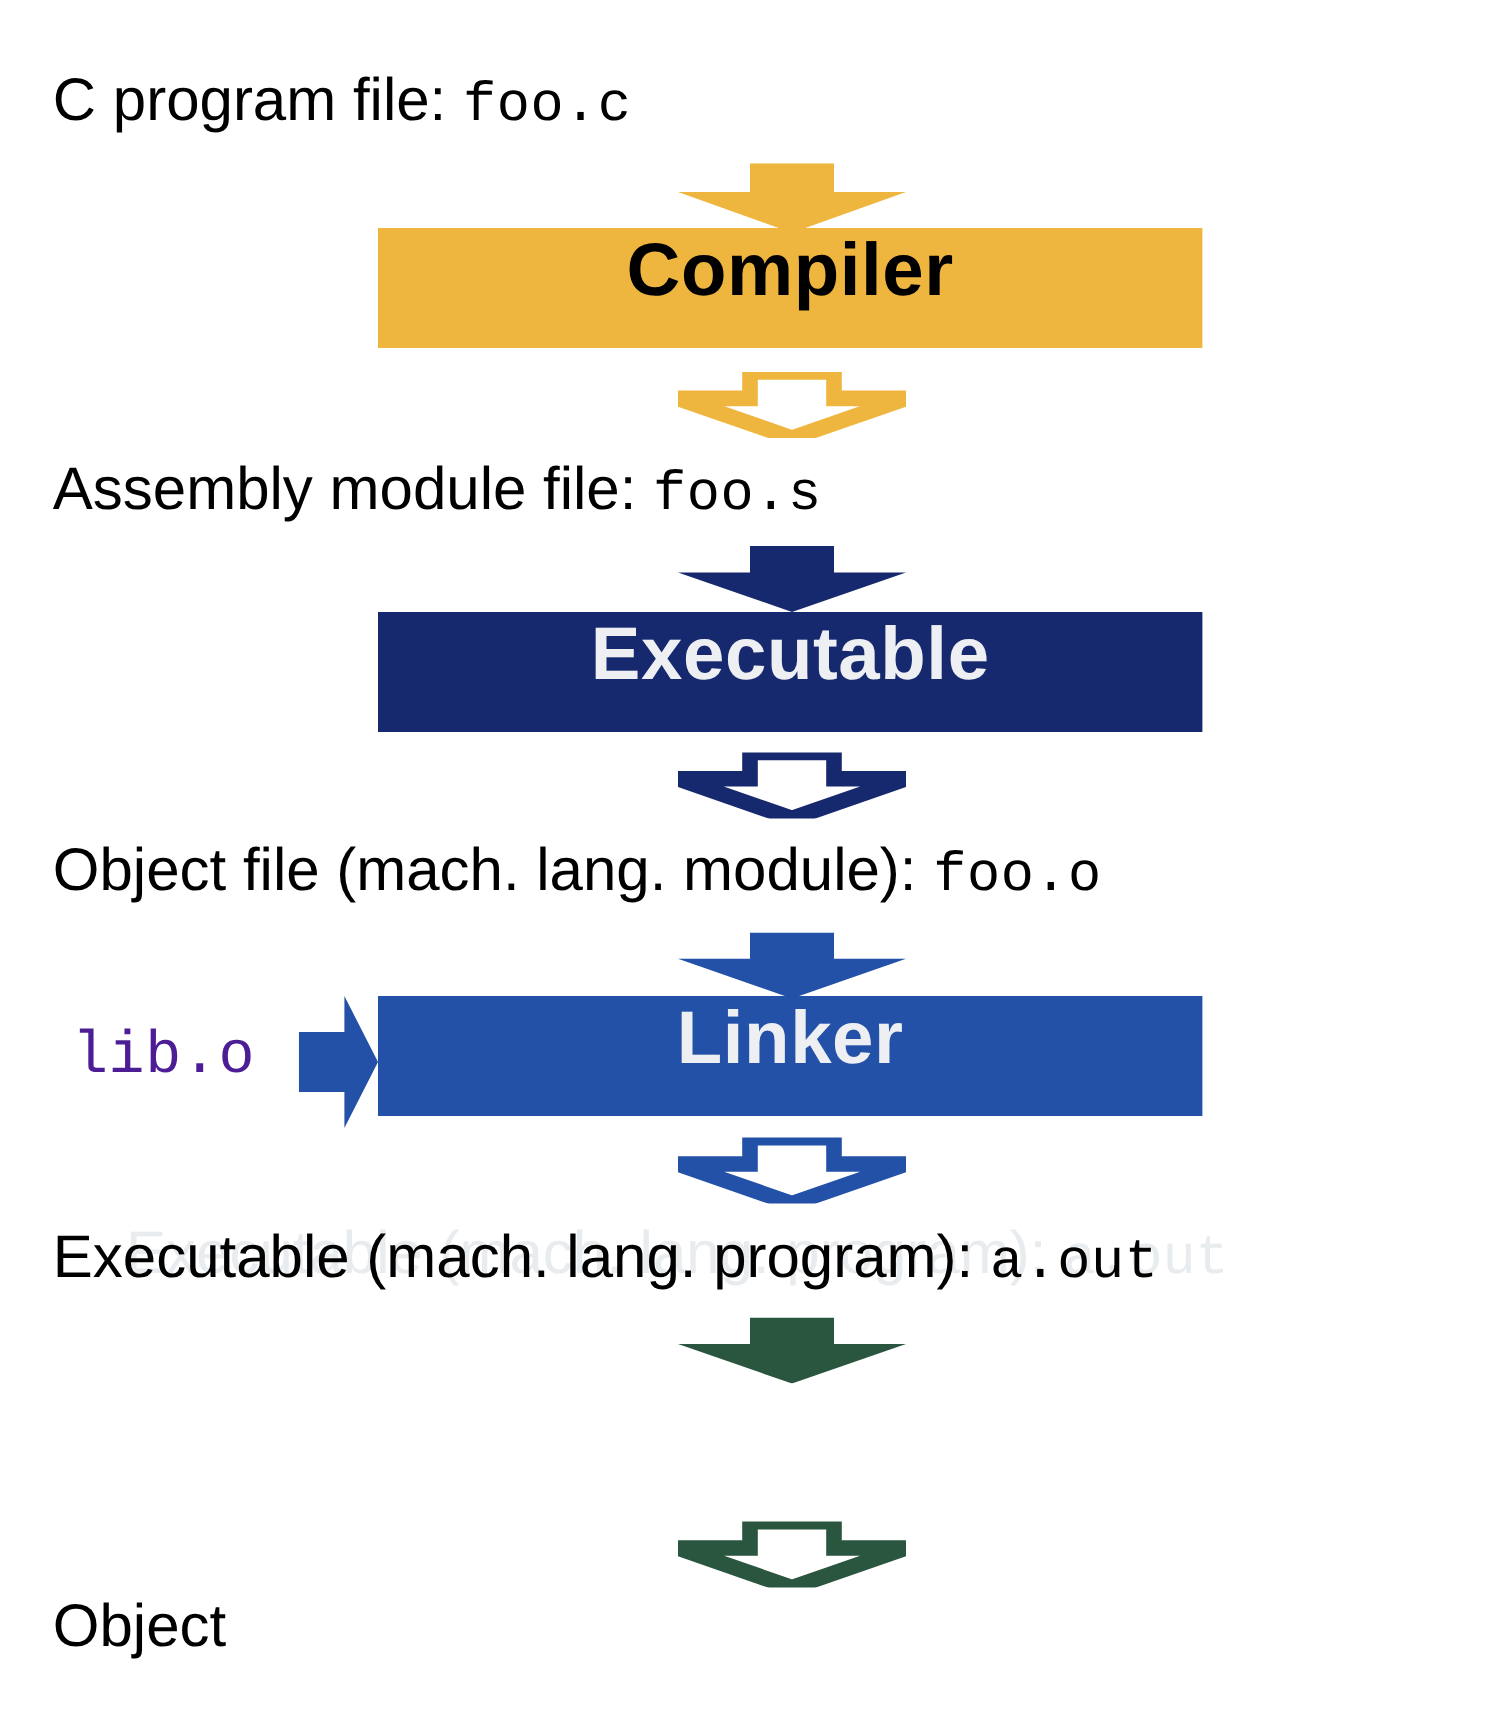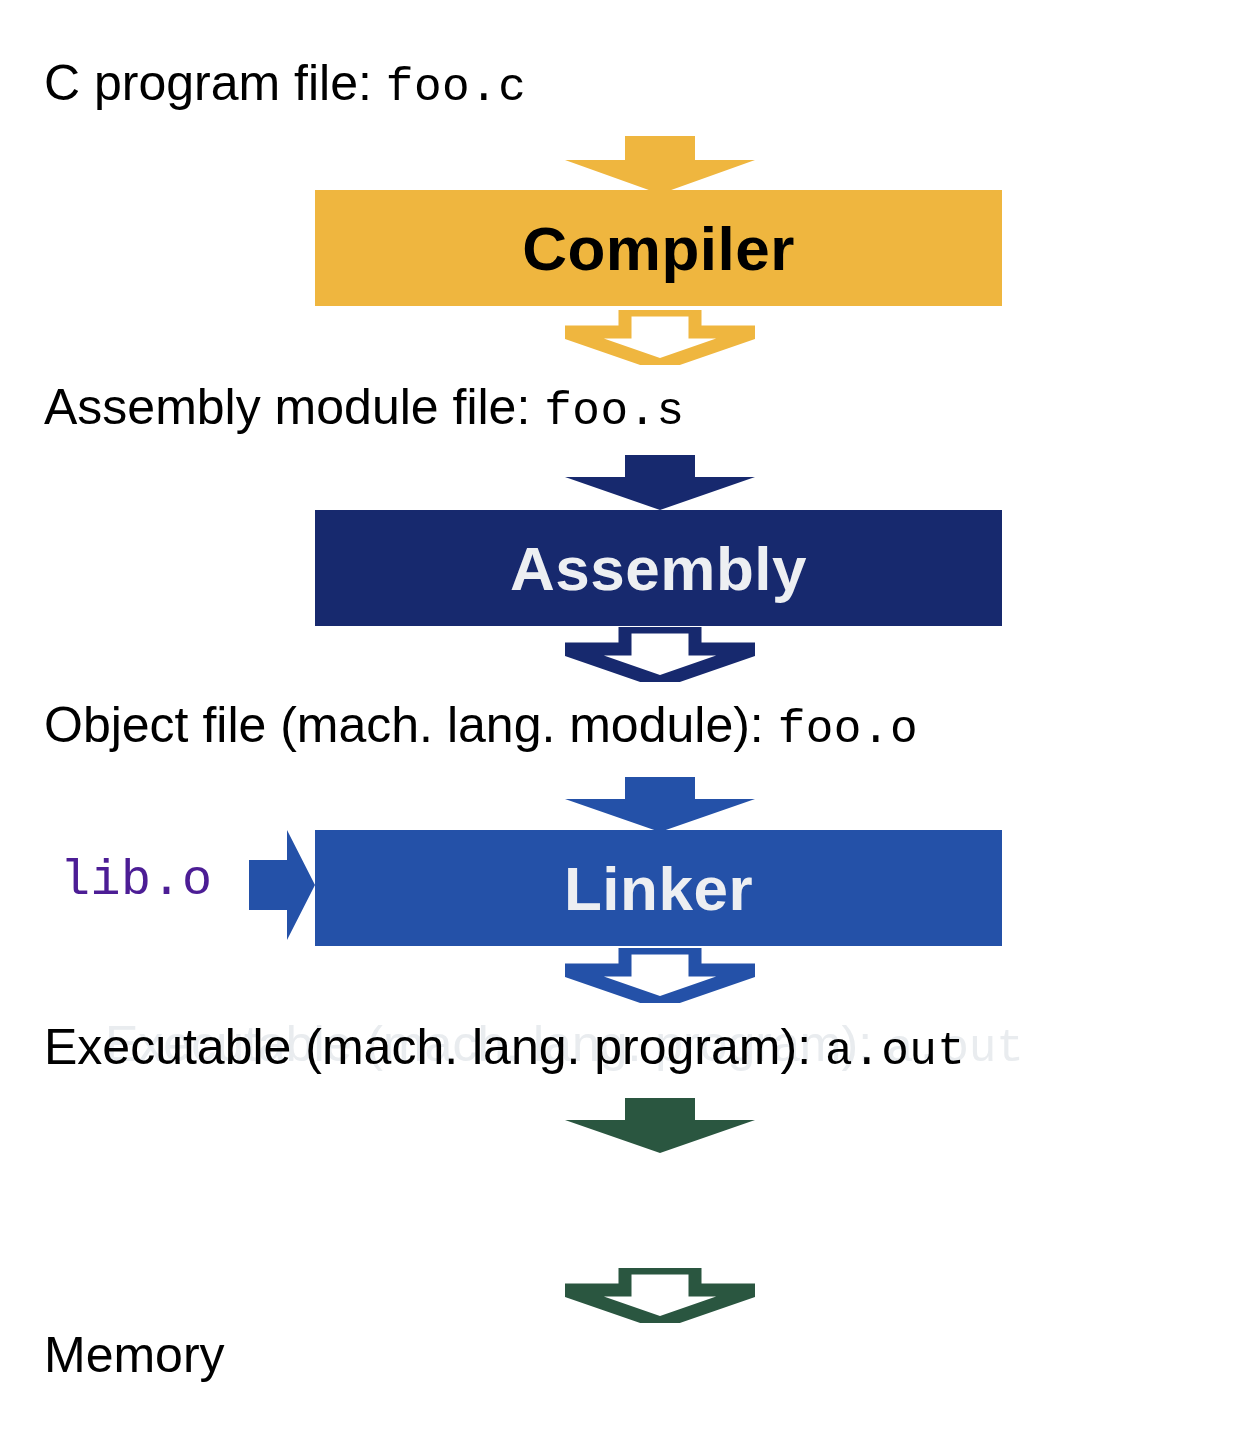--- a/index.html
+++ b/index.html
@@ -52,23 +52,22 @@
   .ghost .mono {
     font-family: "Liberation Mono", monospace;
     font-size: 46px;
   }
 
   
   .stage-box {
     position: absolute;
     left: 315px;
     width: 687px;
-    height: 116px;
+    height: 100px;
     display: flex;
-    align-items: center;
     justify-content: center;
     font-weight: bold;
     font-size: 62px;
     letter-spacing: 0.5px;
     z-index: 3;
     font-family: "Liberation Sans", sans-serif;
   }
 
   
   .arrow {
@@ -115,21 +114,21 @@
     <span>Assembly module file: </span><span class="mono">foo.s</span>
   </div>
 
   <div class="arrow" style="left:565px; top:455px;">
     <svg width="190" height="55" viewBox="0 0 190 55">
       <path d="M60,0 L130,0 L130,22 L190,22 L95,55 L0,22 L60,22 Z" fill="#17296E"></path>
     </svg>
   </div>
 
   <div class="stage-box" style="top:510px; background:#17296E; color:#EDEFF2;">
-    <span>Assembly</span>
+    <span>Executable</span>
   </div>
 
   <div class="arrow" style="left:565px; top:627px;">
     <svg width="190" height="55" viewBox="0 0 190 55">
       <path d="M60,0 L130,0 L130,22 L190,22 L95,55 L0,22 L60,22 Z" fill="none" stroke="#17296E" stroke-width="13" stroke-linejoin="miter"></path>
     </svg>
   </div>
 
   <div class="text-row" style="top:700px;">
     <span>Object file (mach. lang. module): </span><span class="mono">foo.o</span>
@@ -174,16 +173,16 @@
   </div>
 
 
   <div class="arrow" style="left:565px; top:1268px;">
     <svg width="190" height="55" viewBox="0 0 190 55">
       <path d="M60,0 L130,0 L130,22 L190,22 L95,55 L0,22 L60,22 Z" fill="none" stroke="#2A5640" stroke-width="13" stroke-linejoin="miter"></path>
     </svg>
   </div>
 
   <div class="text-row" style="top:1330px;">
-    <span>Memory</span>
+    <span>Object</span>
   </div>
 
 </div>
 
 </body></html>

